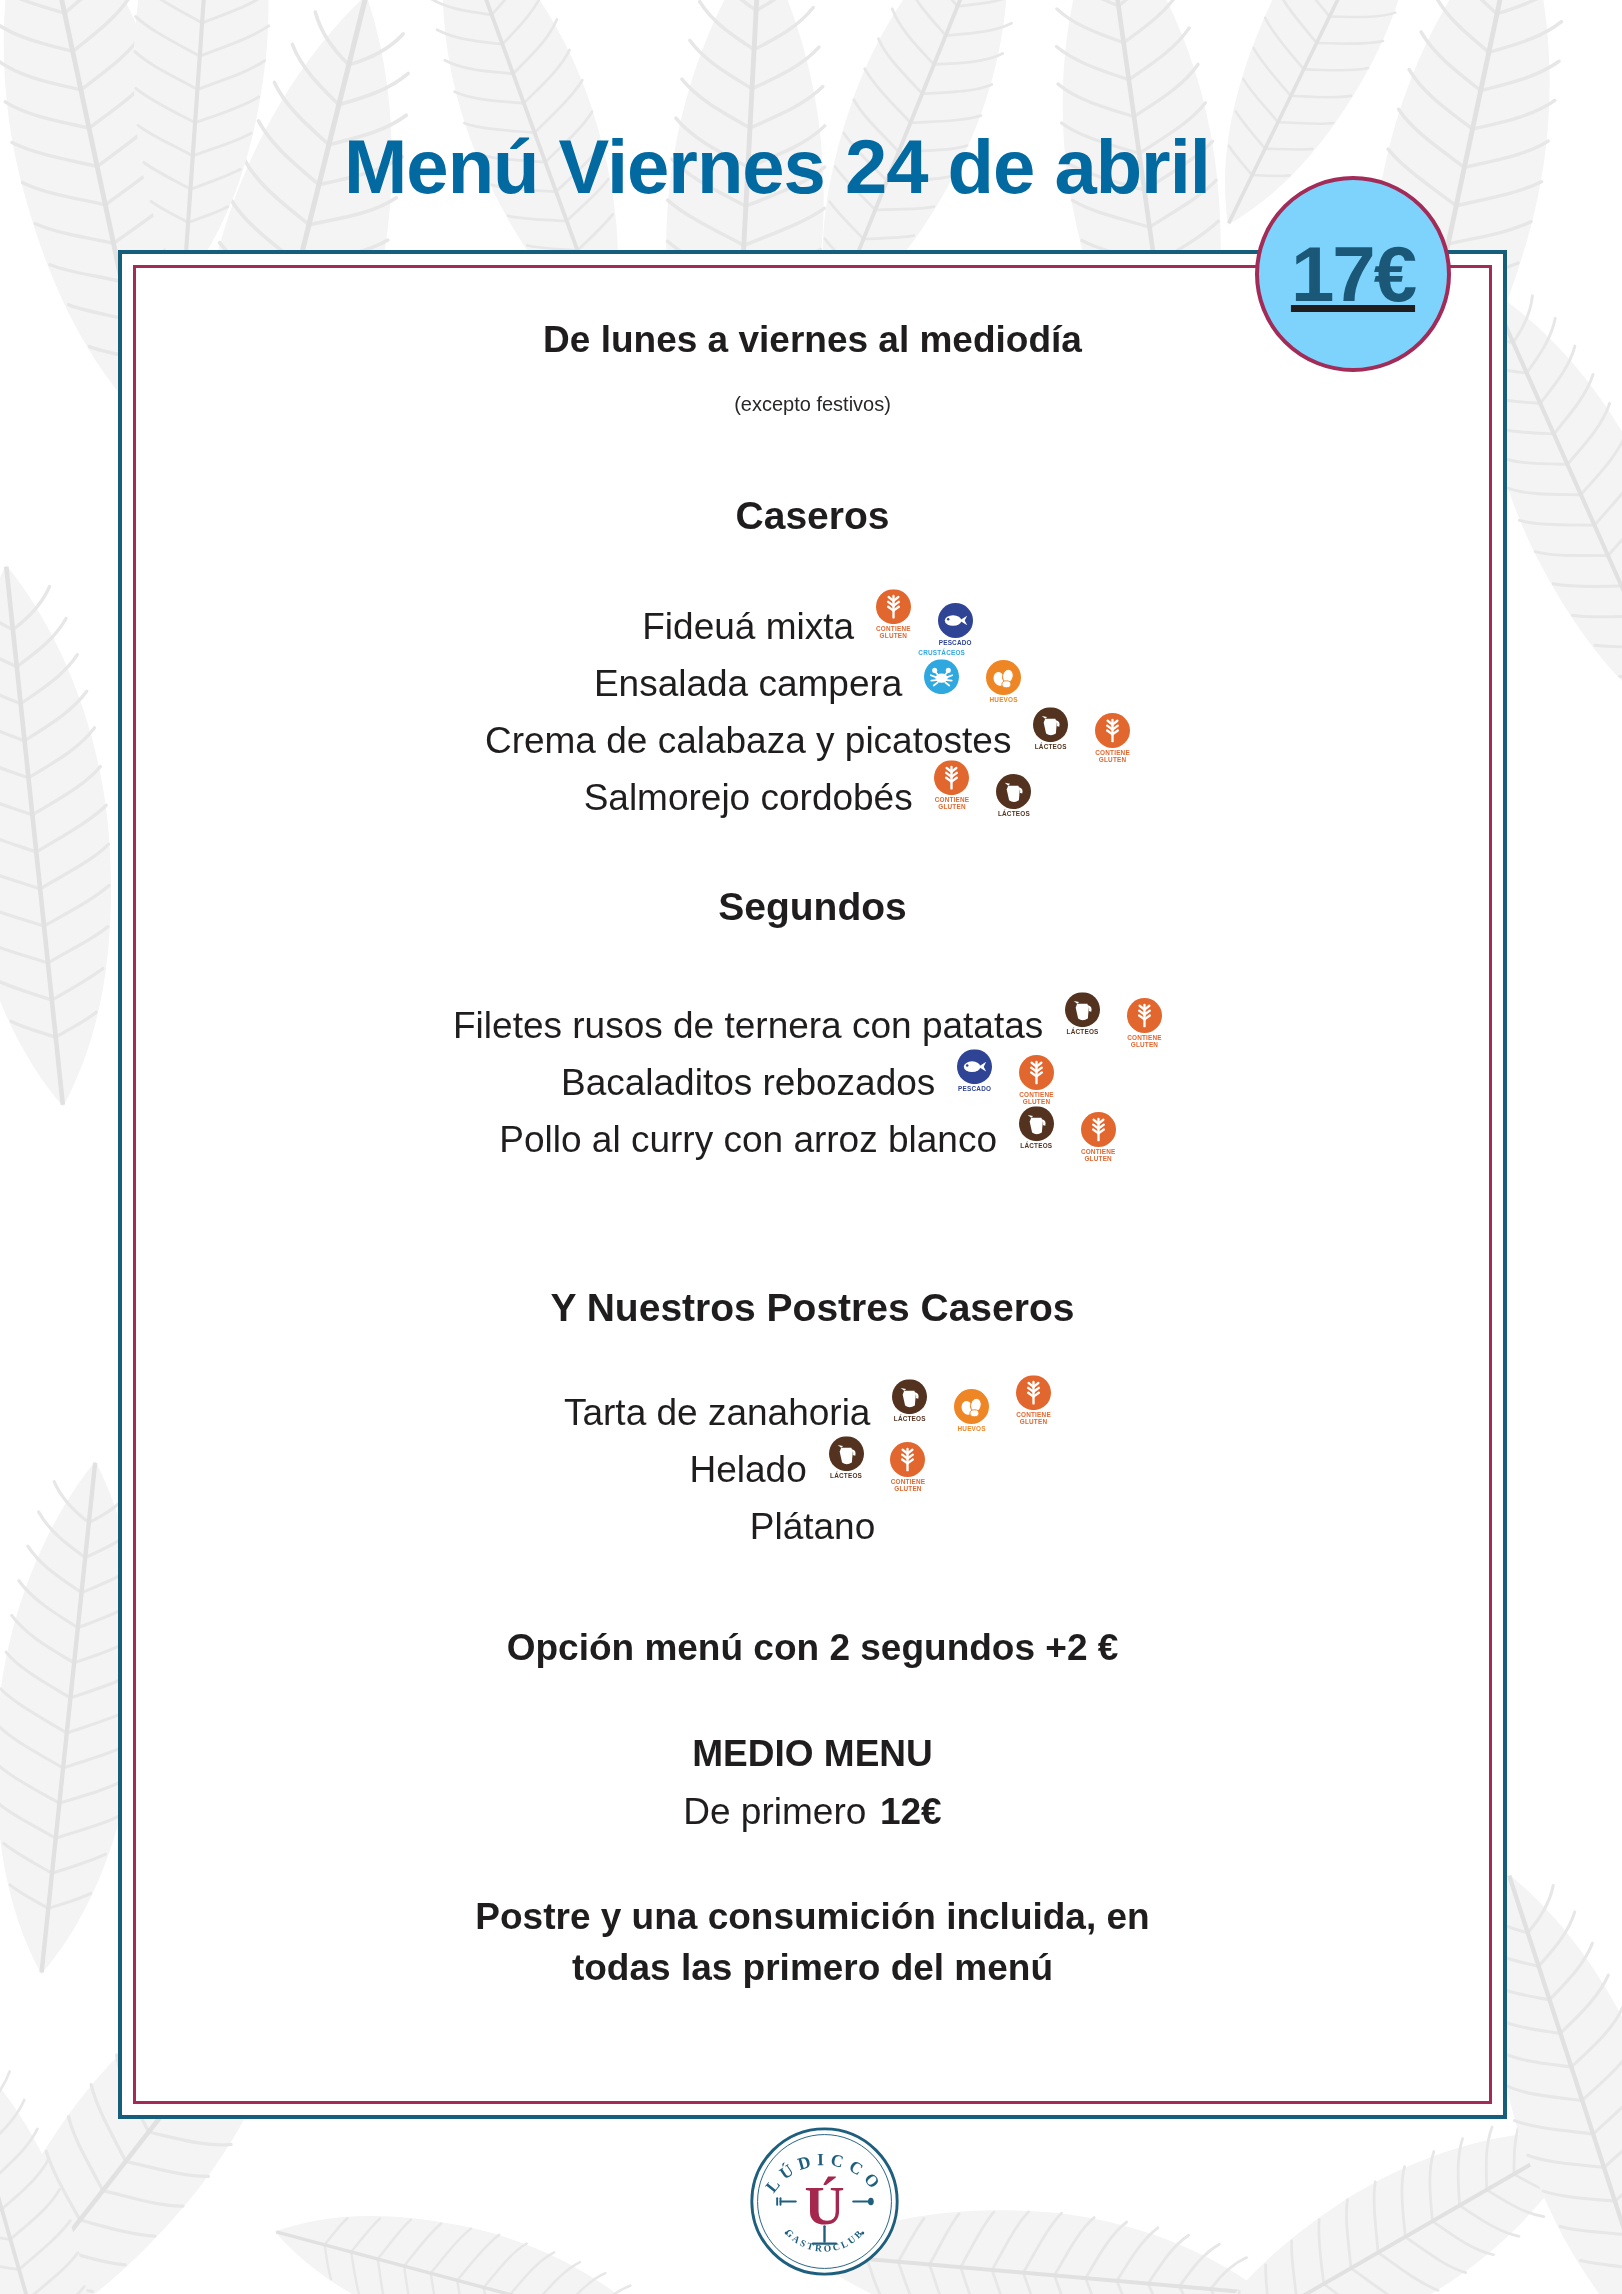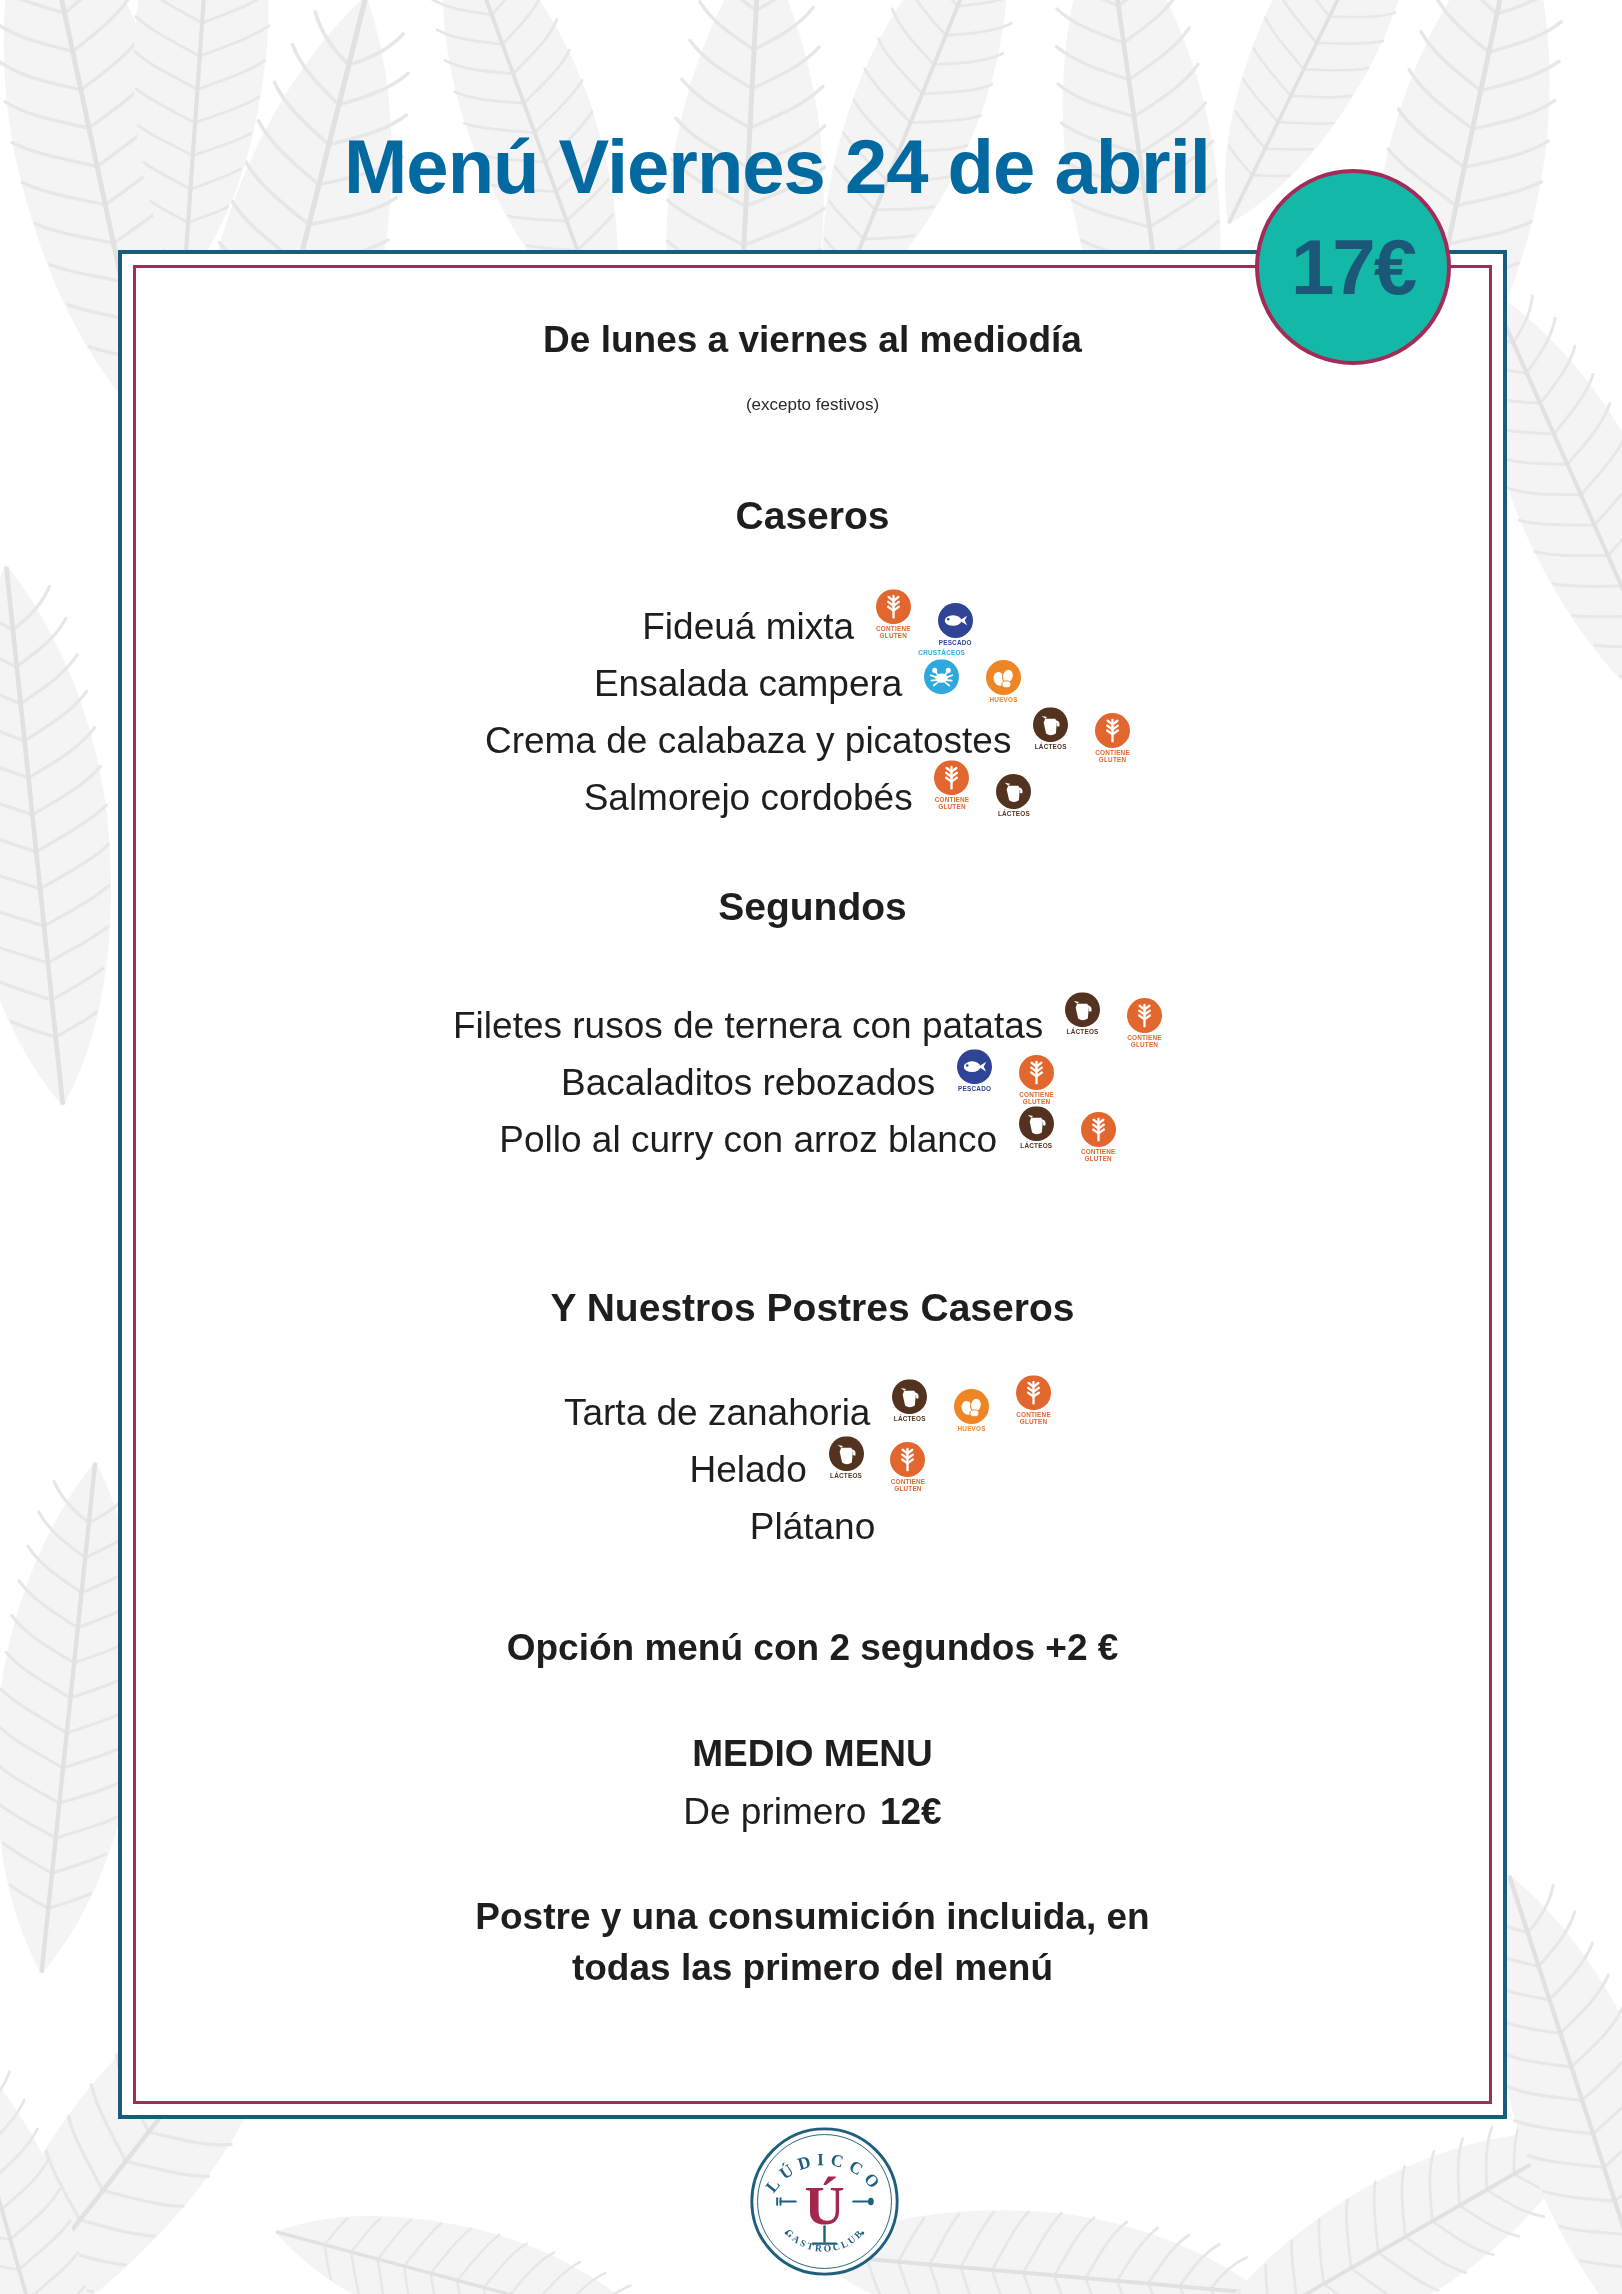--- a/index.html
+++ b/index.html
@@ -14,21 +14,21 @@
   
   .menu-box{
     position:absolute;left:118px;top:250px;width:1389px;height:1869px;box-sizing:border-box;
     background:#ffffff;border:4.9px solid #175d7c;z-index:1;
   }
   .inner-border{
     position:absolute;left:10.8px;top:10.8px;right:10.8px;bottom:10.8px;
     border:3.9px solid #a22b58;box-sizing:border-box;text-align:center;overflow:hidden;
   }
   .subtitle{margin:49px 0 0 0;font-size:37px;line-height:45px;font-weight:bold;}
-  .note{margin:29px 0 0 0;font-size:17px;line-height:27.4px;color:#2a2728;}
+  .note{margin:29px 0 0 0;font-size:20px;line-height:27.4px;color:#2a2728;}
   .sec-h{margin:0;font-size:39px;line-height:47px;font-weight:bold;}
   #sections-root section:nth-child(1) .sec-h{margin-top:74px;}
   #sections-root section:nth-child(1) .items{margin-top:59px;}
   #sections-root section:nth-child(2) .sec-h{margin-top:57px;}
   #sections-root section:nth-child(2) .items{margin-top:67px;}
   #sections-root section:nth-child(3) .sec-h{margin-top:116px;}
   #sections-root section:nth-child(3) .items{margin-top:53px;}
   .menu-item{
     height:57px;display:flex;align-items:center;justify-content:center;
     font-size:37px;line-height:57px;
@@ -45,23 +45,23 @@
   .al-label.above{margin-top:0;margin-bottom:2px;}
   .option-line{margin:69px 0 0 0;font-size:37px;line-height:47px;font-weight:bold;}
   .half-title{margin:59px 0 0 0;font-size:37px;line-height:47px;font-weight:bold;}
   #half-lines{margin-top:5.9px;}
   .half-line{margin:0;font-size:37px;line-height:57px;}
   .half-line .hl-price{font-weight:bold;margin-left:13.7px;}
   .foot{margin:51px 0 0 0;font-size:37px;line-height:51px;font-weight:bold;}
   .foot2{margin:0;font-size:37px;line-height:51px;font-weight:bold;}
   
   .badge{
-    position:absolute;left:1255px;top:169px;width:196px;height:196px;border-radius:50%;
-    background:#14b8a6;border:4.9px solid #a22b58;box-sizing:border-box;z-index:3;
-    display:flex;align-items:center;justify-content:center;
+    position:absolute;left:1255px;top:176px;width:196px;height:196px;border-radius:50%;
+    background:#7dd3fc;border:4.9px solid #a22b58;box-sizing:border-box;z-index:3;
+    display:flex;align-items:center;justify-content:center;text-decoration:underline;
   }
   .badge span{font-size:78px;font-weight:bold;color:#1b5878;letter-spacing:-2px;}
   
   .logo{position:absolute;left:748px;top:2125px;width:153px;height:153px;z-index:2;}
 </style>
 </head>
 <body>
 
 <div class="page">
 

